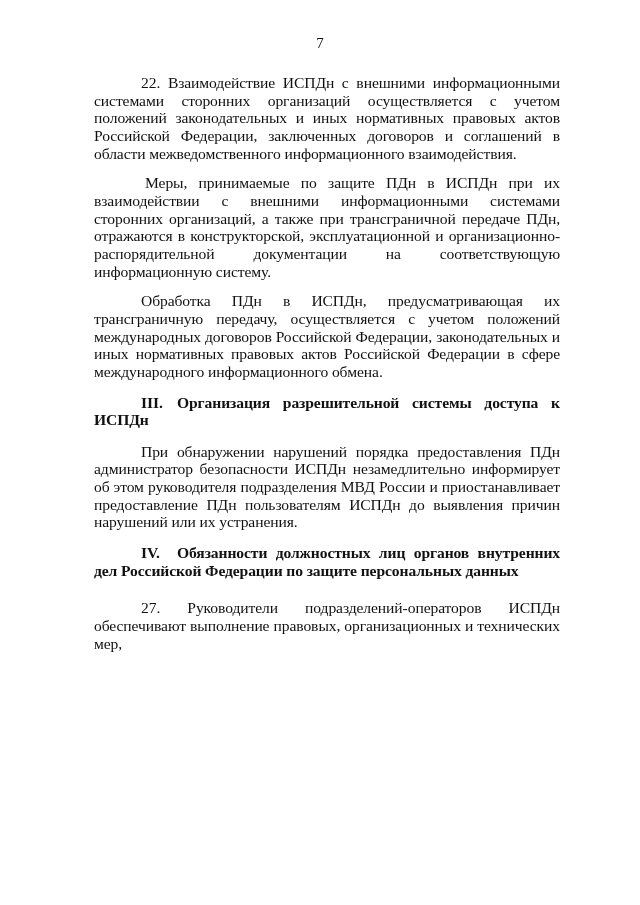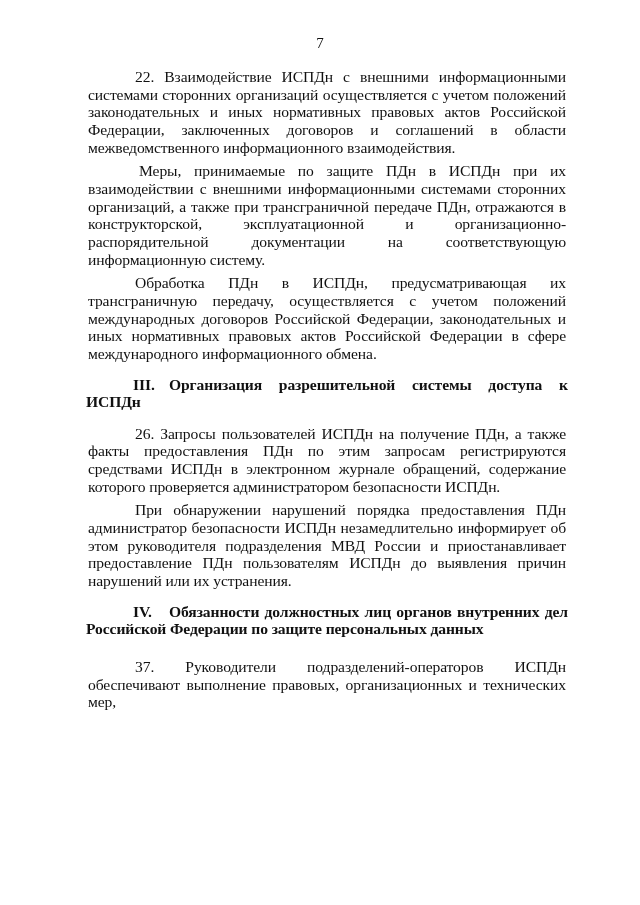--- a/index.html
+++ b/index.html
@@ -33,30 +33,30 @@
   }
   .content {
     position: absolute;
     left: 82px;
     top: 62px;
     width: 490px;
     font-size: 15.6px;
     line-height: 17.65px;
   }
   .para {
-    margin: 6px;
+    margin: 12px;
     text-align: justify;
     text-indent: 47px;
     letter-spacing: -0.1px;
   }
   .para.extra-indent {
     text-indent: 51px;
   }
   .heading {
-    margin: 4px;
+    margin: 12px;
     font-weight: bold;
     text-align: justify;
     font-size: 15.6px;
     line-height: 17.65px;
     letter-spacing: -0.1px;
   }
   .heading.h3 {
     margin-top: 13px;
     margin-bottom: 14px;
     text-indent: 47px;
@@ -84,21 +84,20 @@
   <div class="page-number">7</div>
 
   <div class="content">
 
     <p class="para">22. Взаимодействие ИСПДн с внешними информационными системами сторонних организаций осуществляется с учетом положений законодательных и иных нормативных правовых актов Российской Федерации, заключенных договоров и соглашений в области межведомственного информационного взаимодействия.</p>
     <p class="para extra-indent">Меры, принимаемые по защите ПДн в ИСПДн при их взаимодействии с внешними информационными системами сторонних организаций, а также при трансграничной передаче ПДн, отражаются в конструкторской, эксплуатационной и организационно-распорядительной документации на соответствующую информационную систему.</p>
     <p class="para">Обработка ПДн в ИСПДн, предусматривающая их трансграничную передачу, осуществляется с учетом положений международных договоров Российской Федерации, законодательных и иных нормативных правовых актов Российской Федерации в сфере международного информационного обмена.</p>
 
     <h3 class="heading h3"><span class="num">III.</span><span>Организация разрешительной системы доступа к ИСПДн</span></h3>
 
-    <p class="para">26. Запросы пользователей ИСПДн на получение ПДн, а также факты предоставления ПДн по этим запросам регистрируются средствами ИСПДн в электронном журнале обращений, содержание которого проверяется администратором безопасности ИСПДн.</p>
     <p class="para">При обнаружении нарушений порядка предоставления ПДн администратор безопасности ИСПДн незамедлительно информирует об этом руководителя подразделения МВД России и приостанавливает предоставление ПДн пользователям ИСПДн до выявления причин нарушений или их устранения.</p>
 
     <h3 class="heading h4"><span class="num">IV.</span><span>Обязанности должностных лиц органов внутренних дел Российской Федерации по защите персональных данных</span></h3>
 
-    <p class="para justify-all">37. Руководители подразделений-операторов ИСПДн обеспечивают выполнение правовых, организационных и технических мер,</p>
+    <p class="para justify-all">27. Руководители подразделений-операторов ИСПДн обеспечивают выполнение правовых, организационных и технических мер,</p>
 
   </div>
 </div>
 
 </body></html>

